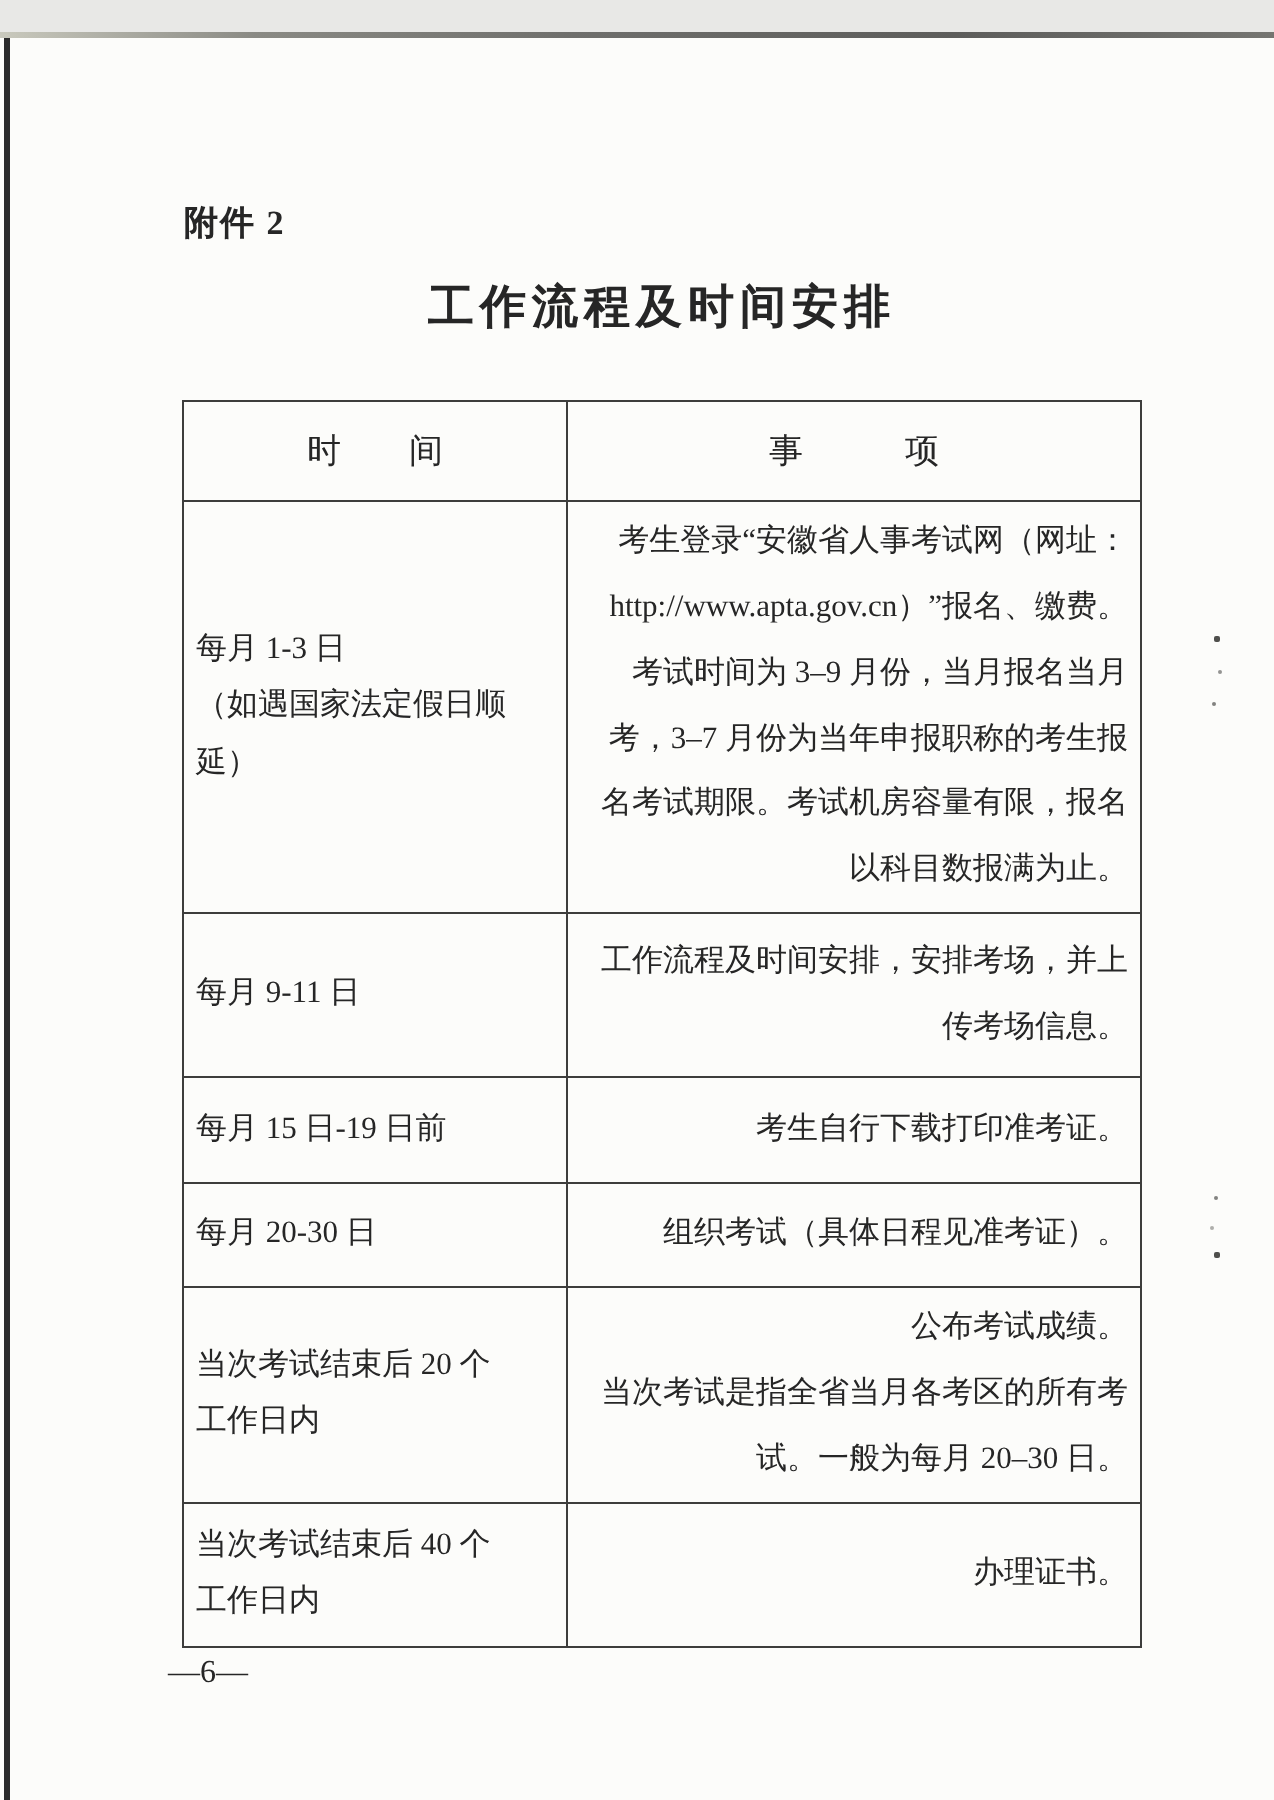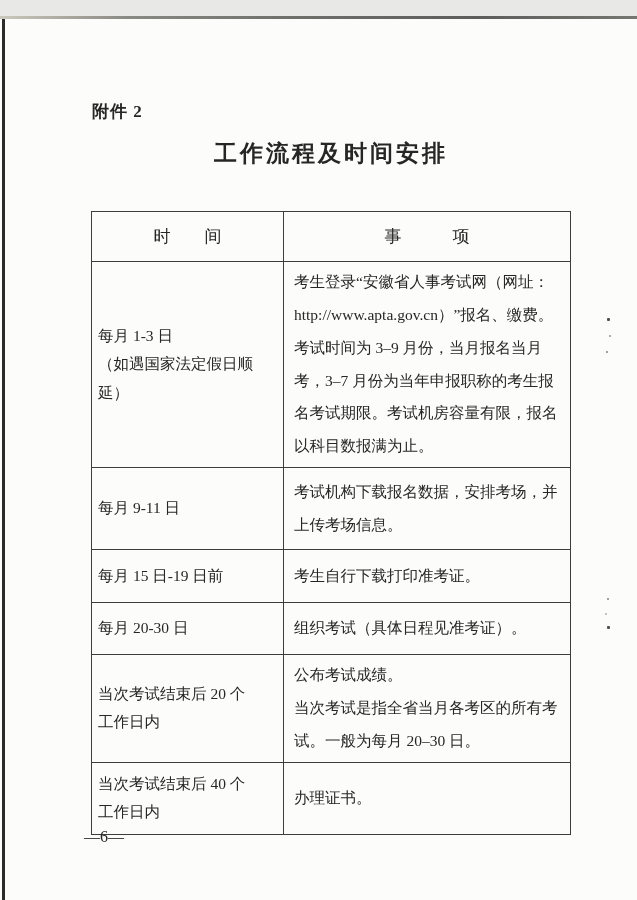--- a/index.html
+++ b/index.html
@@ -27,21 +27,21 @@
   .attachment{
     position:absolute;left:92px;top:84px;
     font-size:17px;font-weight:700;letter-spacing:1px;
   }
   .title{
     position:absolute;left:92px;top:122px;width:478px;
     margin:0;text-align:center;
     font-size:23px;font-weight:700;letter-spacing:3px;
   }
   table.schedule{
-    position:absolute;left:91px;top:195px;
+    position:absolute;left:91px;top:184px;
     width:479px;
     border-collapse:collapse;
     table-layout:fixed;
     padding-left:12px;
   }
   table.schedule th,table.schedule td{
     border:1.6px solid #3d3d3c;
     vertical-align:middle;
     font-weight:400;
   }
@@ -57,21 +57,21 @@
   th.h-time,th.h-item{
     font-size:17px;font-weight:700;text-align:center;
   }
   td.time{
     font-size:15.5px;
     line-height:1.85;
     white-space:pre-line;
     padding:2px 6px;
   }
   td.item{
-    font-size:15.5px;text-align:left;
+    font-size:15.5px;text-align:right;
     line-height:2.12;
     white-space:pre-line;
     padding:4px 6px 4px 10px;
   }
   .page-number{
     position:absolute;left:84px;top:812px;
     font-size:16px;letter-spacing:0px;
   }
 </style>
 </head>
@@ -98,21 +98,21 @@
       </tr>
     </thead>
     <tbody>
       <tr class="r1">
         <td class="time">每月 1-3 日
 （如遇国家法定假日顺延）</td>
         <td class="item">考生登录“安徽省人事考试网（网址：http://www.apta.gov.cn）”报名、缴费。考试时间为 3–9 月份，当月报名当月考，3–7 月份为当年申报职称的考生报名考试期限。考试机房容量有限，报名以科目数报满为止。</td>
       </tr>
       <tr class="r2">
         <td class="time">每月 9-11 日</td>
-        <td class="item">考试机构下载报名数据，安排考场，并上传考场信息。</td>
+        <td class="item">工作流程及时间安排，安排考场，并上传考场信息。</td>
       </tr>
       <tr class="r3">
         <td class="time">每月 15 日-19 日前</td>
         <td class="item">考生自行下载打印准考证。</td>
       </tr>
       <tr class="r4">
         <td class="time">每月 20-30 日</td>
         <td class="item">组织考试（具体日程见准考证）。</td>
       </tr>
       <tr class="r5">

